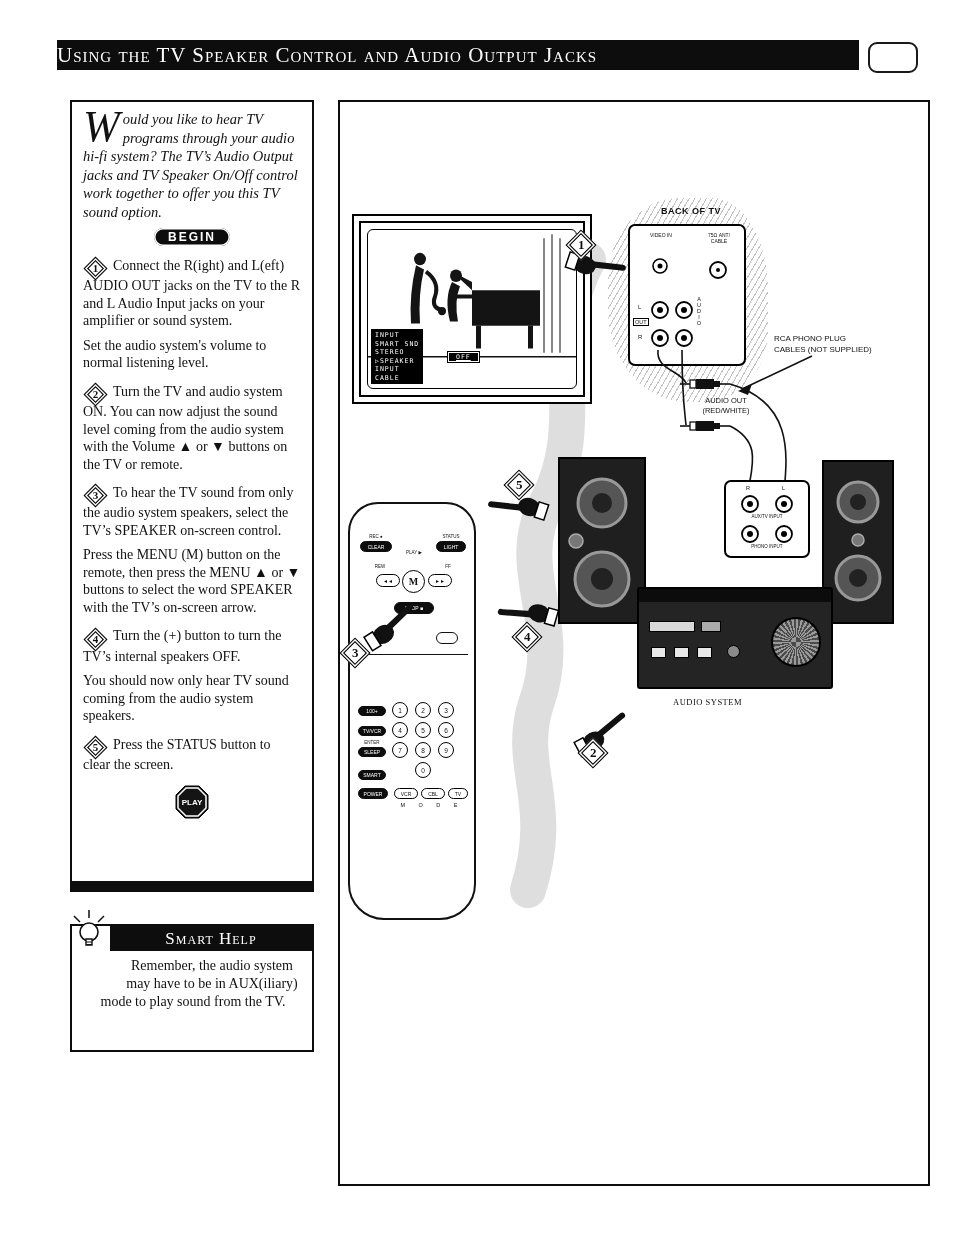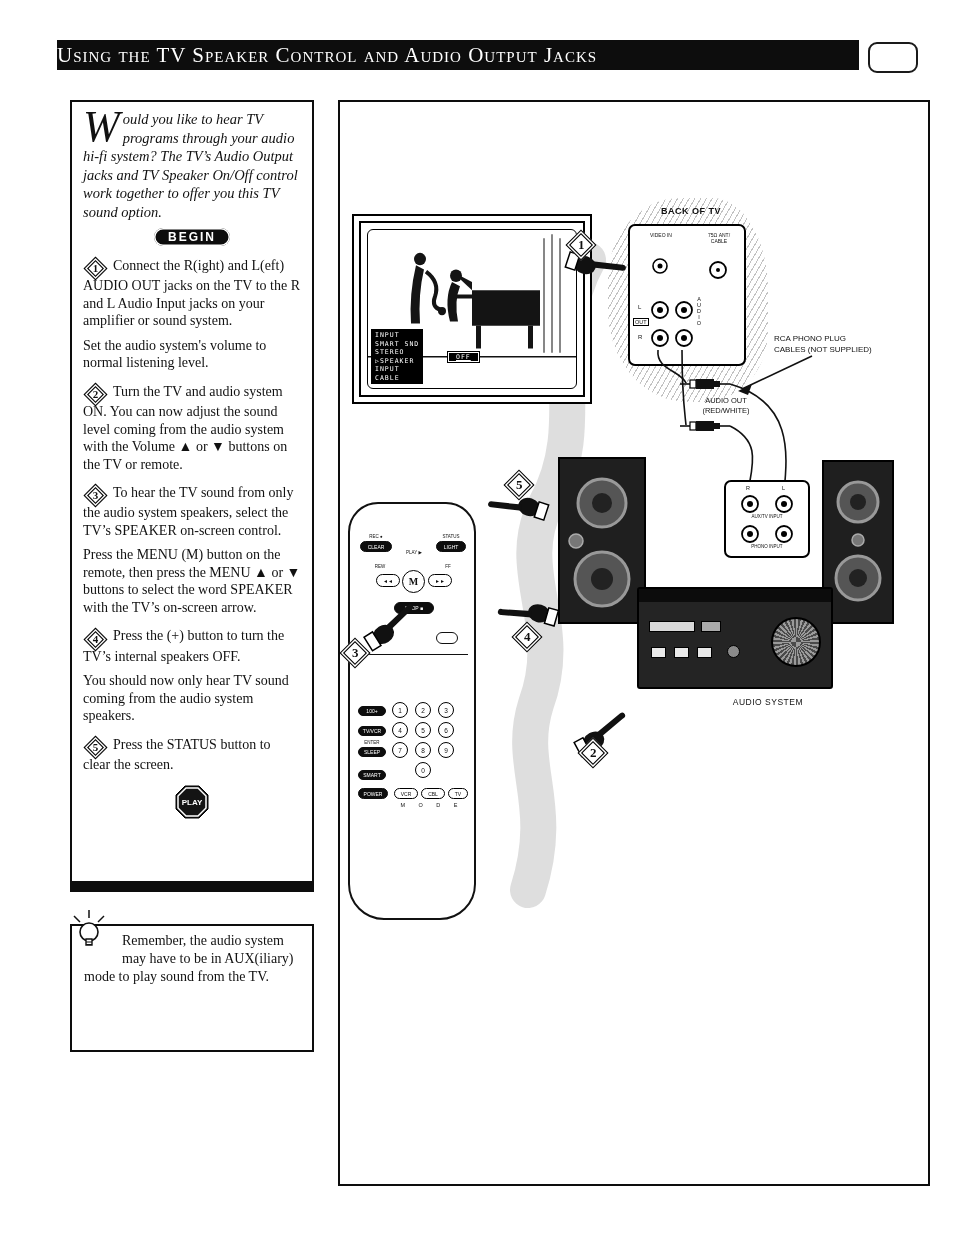--- a/index.html
+++ b/index.html
@@ -38,21 +38,21 @@
   .stop-oct .stop-txt{position:absolute;left:0;top:0;width:34px;height:34px;display:flex;
         align-items:center;justify-content:center;color:#fff;
         font-family:"Liberation Sans",sans-serif;font-weight:bold;font-size:8px;}
 
   
   .smart-box{position:absolute;left:70px;top:924px;width:244px;height:128px;background:#fff;
              border:2px solid #0d0d0d;box-sizing:border-box;}
   .smart-header{margin-left:38px;height:25px;background:#0d0d0d;color:#fff;display:flex;
                 align-items:center;justify-content:center;font-variant:small-caps;font-size:17px;
                 letter-spacing:1px;}
-  .smart-text{padding:6px 10px 0 12px;font-size:14px;line-height:18px;}
+  .smart-text{padding:6px 10px 0 12px;font-size:14px;line-height:18px;text-align:center;}
   .bulb-space{float:left;width:38px;height:34px;}
   .bulb-icon{position:absolute;left:-6px;top:-20px;}
 
   
   .right-box{position:absolute;left:338px;top:100px;width:592px;height:1086px;background:#fff;
              border:2px solid #0d0d0d;box-sizing:border-box;overflow:hidden;}
   .right-box *{box-sizing:border-box;}
   .abs{position:absolute;}
   .lbl{position:absolute;font-family:"Liberation Sans",sans-serif;color:#111;}
 
@@ -121,22 +121,22 @@
   .cbadge > span{font-size:13px;}
   .badge.cb{width:22px;height:22px;}
   .badge.cb > span{font-size:13px;}
 
   .swoosh,.cables{position:absolute;left:0;top:0;pointer-events:none;}
 
   .rca-note{position:absolute;left:434px;top:232px;width:152px;
             font-family:"Liberation Sans",sans-serif;font-size:8px;line-height:10.5px;}
   .aout-lbl{position:absolute;left:344px;top:294px;width:84px;text-align:center;
             font-family:"Liberation Sans",sans-serif;font-size:7.5px;line-height:9.5px;}
-  .asys-lbl{position:absolute;left:333px;top:595px;width:130px;text-align:right;
-            font-family:Liberation Sans, sans-serif;font-size:8.5px;letter-spacing:.5px;}
+  .asys-lbl{position:absolute;left:333px;top:595px;width:130px;text-align:left;
+            font-family:Liberation Serif, serif;font-size:8.5px;letter-spacing:.5px;}
   .back-lbl{position:absolute;left:296px;top:104px;width:110px;text-align:center;
             font-family:"Liberation Sans",sans-serif;font-weight:bold;font-size:9px;letter-spacing:.5px;}
 
   .page-number{position:absolute;left:0;top:1193px;width:954px;text-align:center;
                font-weight:bold;font-size:13px;font-family:"Liberation Sans",sans-serif;}
 </style>
 </head>
 <body>
 
 <div class="page">
@@ -168,21 +168,21 @@
     <div class="step">
       <p><span class="badge sm">
             <span>3</span>
           </span><span>To hear the TV sound from only the audio system speakers, </span><b>select the TV’s SPEAKER</b><span> on-screen control.</span></p>
       <p><b>Press the MENU (M) button</b><span> on the remote, then press the MENU ▲ or ▼ buttons to select the word SPEAKER with the TV’s on-screen arrow.</span></p>
     </div>
 
     <div class="step">
       <p><span class="badge sm">
             <span>4</span>
-          </span><span></span><b>Press the (+) button</b><span> to turn the TV’s internal speakers OFF.</span></p>
+          </span><span></span><b>Turn the (+) button</b><span> to turn the TV’s internal speakers OFF.</span></p>
       <p><b></b><span>You should now only hear TV sound coming from the audio system speakers.</span></p>
     </div>
 
     <div class="step">
       <p><span class="badge sm">
             <span>5</span>
           </span><span></span><b>Press the STATUS</b><span> button to clear the screen.</span></p>
     </div>
 
     <div class="stop-wrap">
@@ -199,20 +199,23 @@
   <div class="smart-box">
     <svg class="bulb-icon" width="46" height="48" viewBox="0 0 46 48">
       <line x1="8" y1="10" x2="14" y2="16" stroke="#111" stroke-width="1.5"></line>
       <line x1="23" y1="4" x2="23" y2="12" stroke="#111" stroke-width="1.5"></line>
       <line x1="38" y1="10" x2="32" y2="16" stroke="#111" stroke-width="1.5"></line>
       <circle cx="23" cy="26" r="9" fill="#fff" stroke="#111" stroke-width="1.6"></circle>
       <path d="M20 33 h6 v6 h-6 z" fill="#fff" stroke="#111" stroke-width="1.4"></path>
       <line x1="20" y1="36" x2="26" y2="36" stroke="#111" stroke-width="1"></line>
       <line x1="20" y1="38.5" x2="26" y2="38.5" stroke="#111" stroke-width="1"></line>
     </svg>
+    <div class="smart-header">
+      <span>Smart Help</span>
+    </div>
     <div class="smart-text">
       <span class="bulb-space"></span><span>Remember, the audio system may have to be in AUX(iliary) mode to play sound from the TV.</span>
     </div>
   </div>
 
   <div class="right-box">
 
     <div class="hatch"></div>
 
     <svg class="swoosh" width="592" height="1086">

